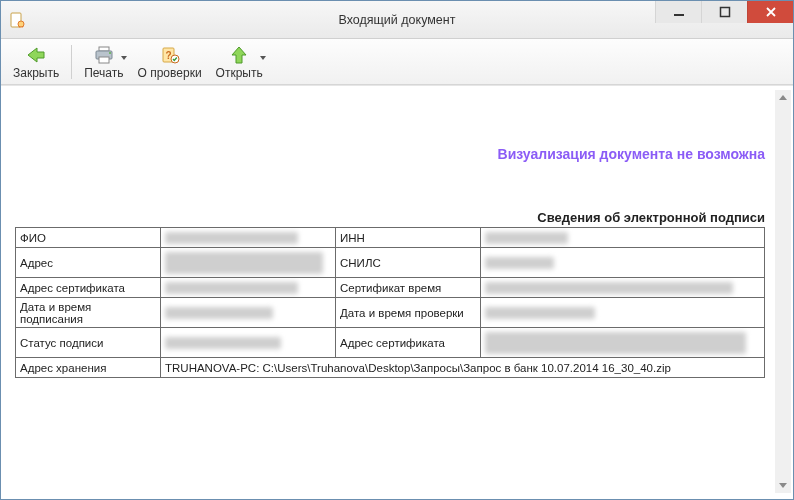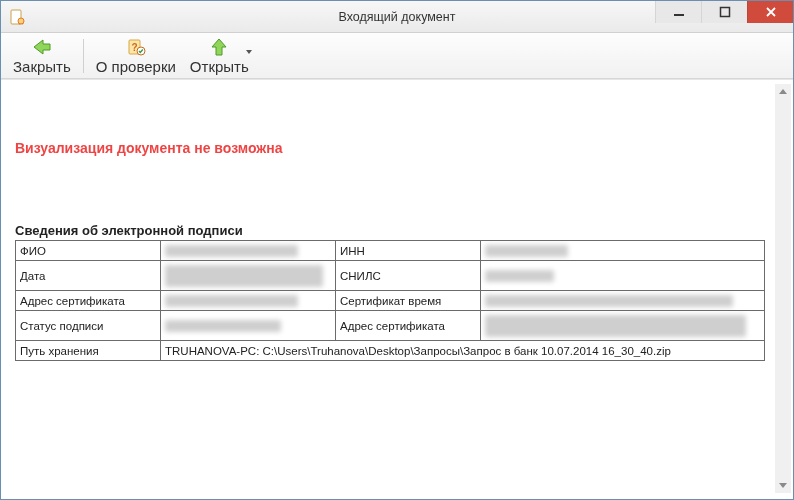--- a/index.html
+++ b/index.html
@@ -11,21 +11,21 @@
     width: 794px; height: 500px;
     overflow: hidden;
   }
   .window {
     width: 794px; height: 500px;
     border: 1px solid #6b8fb0;
     background: #fff;
     display: flex; flex-direction: column;
   }
   .titlebar {
-    height: 32px;
+    height: 38px;
     background: linear-gradient(to bottom, #f7f7f7, #eaeaea);
     border-bottom: 1px solid #d0d0d0;
     display: flex; align-items: center;
     position: relative;
   }
   .title-icon {
     width: 16px; height: 16px; margin-left: 8px;
     display: inline-flex; align-items: center; justify-content: center;
   }
   .title-text {
@@ -62,21 +62,21 @@
   .tbtn {
     display: flex; flex-direction: column; align-items: center; justify-content: center;
     padding: 2px 6px 2px 6px;
     min-width: 50px;
     height: 42px;
     border-radius: 2px;
     cursor: pointer;
     position: relative;
   }
   .tbtn .icon-wrap { height: 22px; display:flex; align-items:center; justify-content:center; }
-  .tbtn .lbl { font-size: 15px; color: #333; white-space: nowrap; }
+  .tbtn .lbl { font-size: 12px; color: #333; white-space: nowrap; }
   .tbtn .dd {
     position: absolute; right: 2px; top: 10px;
     width: 8px; height: 8px;
   }
   .tbar-sep {
     width: 1px; height: 34px; background: #d0d0d0; margin: 0 4px;
   }
 
   .content-area {
     flex: 1;
@@ -95,28 +95,28 @@
     background: #f0f0f0;
     display: flex; flex-direction: column; align-items: center;
   }
   .vscroll .arrow {
     width: 16px; height: 16px; display:flex;align-items:center;justify-content:center;
     color: #8a8a8a; cursor: pointer;
   }
   .vscroll .track { flex:1; }
 
   .msg {
-    text-align: left;
+    text-align: right;
     font-weight: bold;
     font-size: 14px;
-    color: #ef4444;
-    margin: 28px 0 67px;
+    color: #8b5cf6;
+    margin: 28px 0 48px;
   }
   .sig-header {
-    text-align: left;
+    text-align: right;
     font-weight: bold;
     font-size: 13px;
     color: #222;
     margin-bottom: 2px;
   }
   table.sig {
     width: 100%;
     border-collapse: collapse;
     table-layout: fixed;
   }
@@ -182,20 +182,36 @@
       <div class="icon-wrap">
         <svg width="22" height="20" viewBox="0 0 22 20">
           <path d="M12 3 L3 10 L12 17 L12 13 L19 13 L19 7 L12 7 Z" fill="#8fd65a" stroke="#4f9a2a" stroke-width="1"></path>
         </svg>
       </div>
       <div class="lbl">Закрыть</div>
     </div>
 
     <div class="tbar-sep"></div>
 
+    <div class="tbtn">
+      <div class="icon-wrap">
+        <svg width="22" height="20" viewBox="0 0 22 20">
+          <rect x="6" y="2" width="10" height="4" fill="#fff" stroke="#888"></rect>
+          <rect x="3" y="6" width="16" height="8" rx="1" fill="#b9c3cc" stroke="#7d8994"></rect>
+          <rect x="6" y="12" width="10" height="6" fill="#fff" stroke="#888"></rect>
+          <circle cx="17" cy="8" r="1" fill="#5fb24f"></circle>
+        </svg>
+      </div>
+      <span class="dd">
+        <svg width="8" height="8" viewBox="0 0 8 8">
+            <path d="M1 2 L4 6 L7 2 Z" fill="#555"></path>
+          </svg>
+      </span>
+      <div class="lbl">Печать</div>
+    </div>
 
     <div class="tbtn">
       <div class="icon-wrap">
         <svg width="22" height="20" viewBox="0 0 22 20">
           <rect x="4" y="3" width="11" height="14" rx="1" fill="#ffe6a8" stroke="#d6a847"></rect>
           <text x="9.5" y="14" font-size="10" text-anchor="middle" fill="#c96b1f" font-weight="bold">?</text>
           <circle cx="16" cy="14" r="4" fill="#fff" stroke="#c96b1f"></circle>
           <path d="M14 14 l1.3 1.5 l2.5 -3" stroke="#3a9a3d" stroke-width="1.4" fill="none"></path>
         </svg>
       </div>
@@ -237,51 +253,61 @@
           <td class="lbl">ФИО</td>
           <td class="val">
                 <span class="blurblock" style="width:80%"></span>
               </td>
           <td class="lbl">ИНН</td>
           <td class="val">
                 <span class="blurblock" style="width:30%"></span>
               </td>
         </tr>
         <tr>
-          <td class="lbl">Дата</td>
+          <td class="lbl">Адрес</td>
           <td class="val" style="height:30px">
                 <span class="blurblock" style="width:95%;height:22px"></span>
               </td>
           <td class="lbl">СНИЛС</td>
           <td class="val">
                 <span class="blurblock" style="width:25%"></span>
               </td>
         </tr>
         <tr>
           <td class="lbl">Адрес сертификата</td>
           <td class="val">
                 <span class="blurblock" style="width:80%"></span>
               </td>
           <td class="lbl">Сертификат время</td>
           <td class="val">
                 <span class="blurblock" style="width:90%"></span>
               </td>
         </tr>
         <tr>
+          <td class="lbl" style="height:30px">Дата и время подписания</td>
+          <td class="val">
+                <span class="blurblock" style="width:65%"></span>
+              </td>
+          <td class="lbl">Дата и время проверки</td>
+          <td class="val">
+                <span class="blurblock" style="width:40%"></span>
+              </td>
+        </tr>
+        <tr>
           <td class="lbl" style="height:30px">Статус подписи</td>
           <td class="val">
                 <span class="blurblock" style="width:70%"></span>
               </td>
           <td class="lbl">Адрес сертификата</td>
           <td class="val">
                 <span class="blurblock" style="width:95%;height:22px"></span>
               </td>
         </tr>
         <tr>
-          <td class="lbl">Путь хранения</td>
+          <td class="lbl">Адрес хранения</td>
           <td class="pathcell" colspan="3">TRUHANOVA-PC: C:\Users\Truhanova\Desktop\Запросы\Запрос в банк 10.07.2014 16_30_40.zip</td>
         </tr>
       </tbody>
         </table>
 
     </div>
 
     <div class="vscroll">
       <div class="arrow">
         <svg width="10" height="10" viewBox="0 0 10 10">

